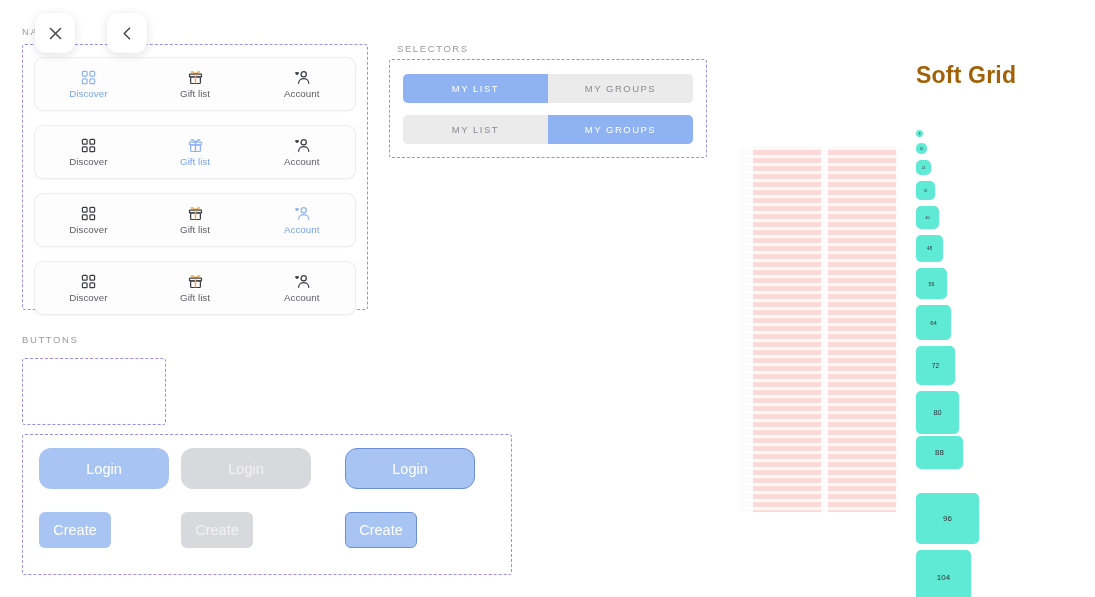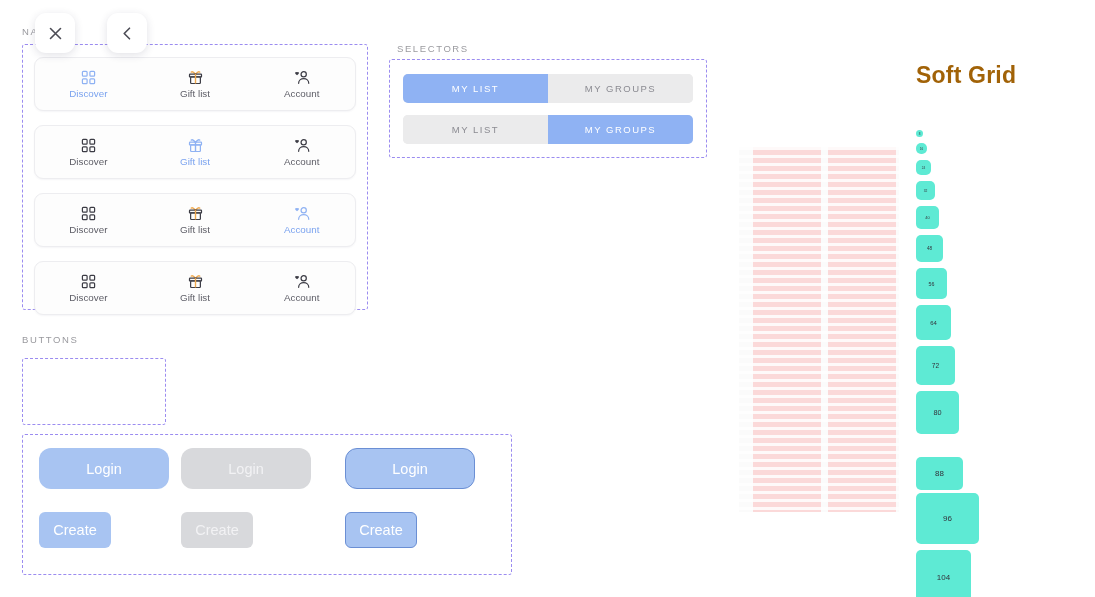--- a/index.html
+++ b/index.html
@@ -351,18 +351,18 @@
       <div class="sq" style="top: 130px; width: 7px; height: 7px; font-size: 3px;">8</div>
       <div class="sq" style="top: 143px; width: 11px; height: 11px; font-size: 3px;">16</div>
       <div class="sq" style="top: 160px; width: 15px; height: 15px; font-size: 3px;">24</div>
       <div class="sq" style="top: 181px; width: 19px; height: 19px; font-size: 3.23px;">32</div>
       <div class="sq" style="top: 206px; width: 23px; height: 23px; font-size: 3.91px;">40</div>
       <div class="sq" style="top: 235px; width: 27px; height: 27px; font-size: 4.59px;">48</div>
       <div class="sq" style="top: 268px; width: 31px; height: 31px; font-size: 5.27px;">56</div>
       <div class="sq" style="top: 305px; width: 35px; height: 35px; font-size: 5.95px;">64</div>
       <div class="sq" style="top: 346px; width: 39px; height: 39px; font-size: 6.63px;">72</div>
       <div class="sq" style="top: 391px; width: 43px; height: 43px; font-size: 7.31px;">80</div>
-      <div class="sq" style="top: 457px; width: 47px; height: 33px; font-size: 7.99px;">88</div>
+      <div class="sq" style="top: 436px; width: 47px; height: 33px; font-size: 7.99px;">88</div>
       <div class="sq" style="top: 493px; width: 63px; height: 51px; font-size: 8px;">96</div>
       <div class="sq" style="top: 550px; width: 55px; height: 55px; font-size: 8px;">104</div>
     </div>
 
 </div>
 
 </body></html>

